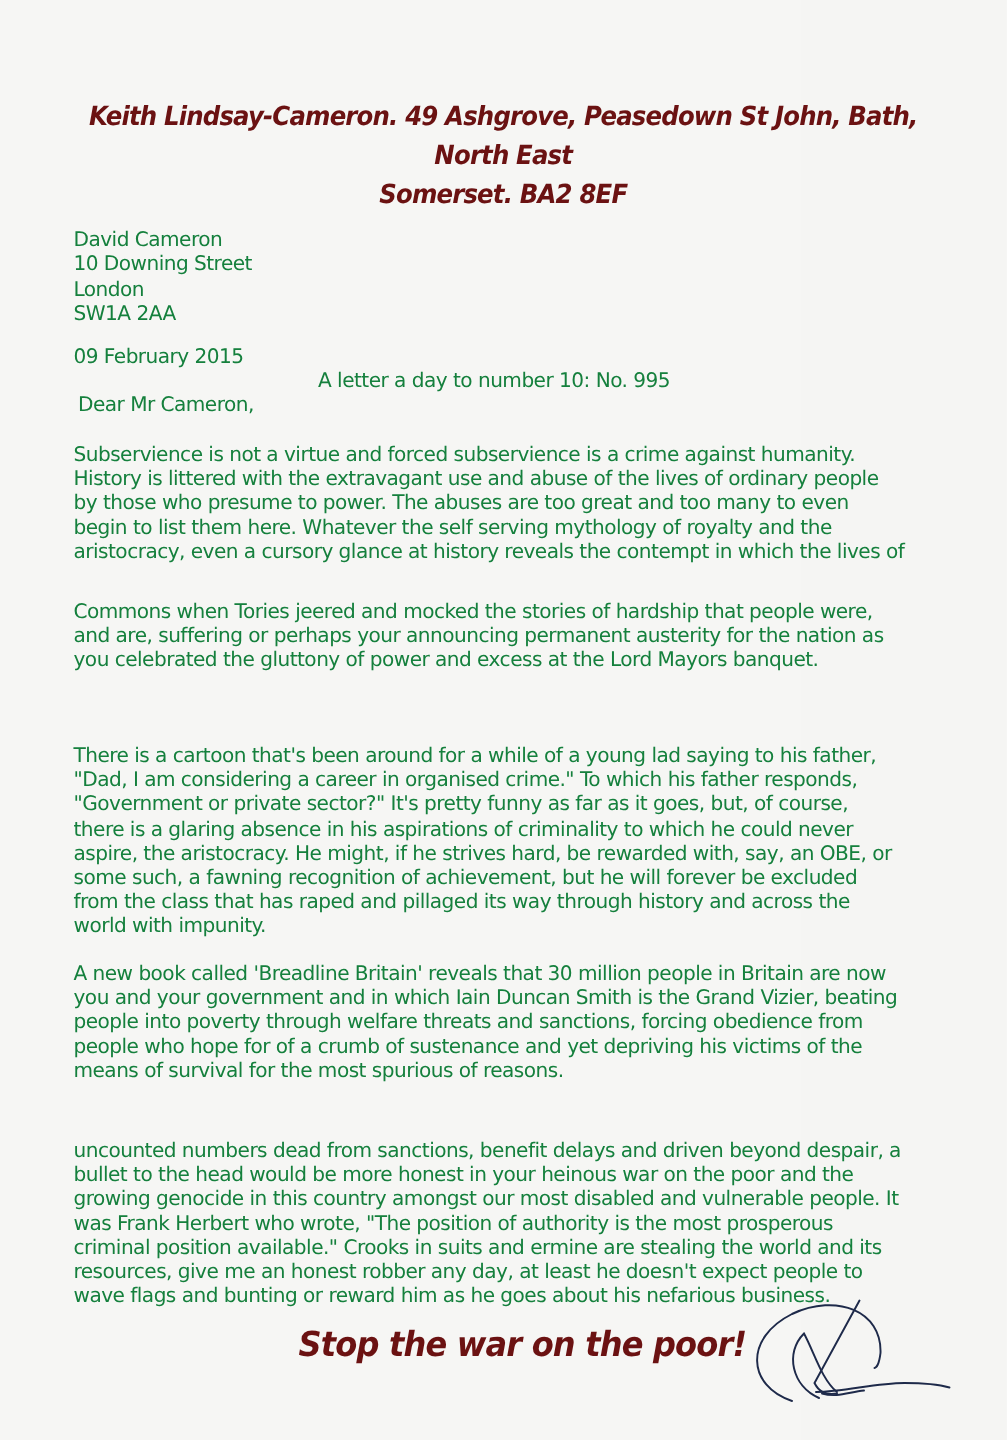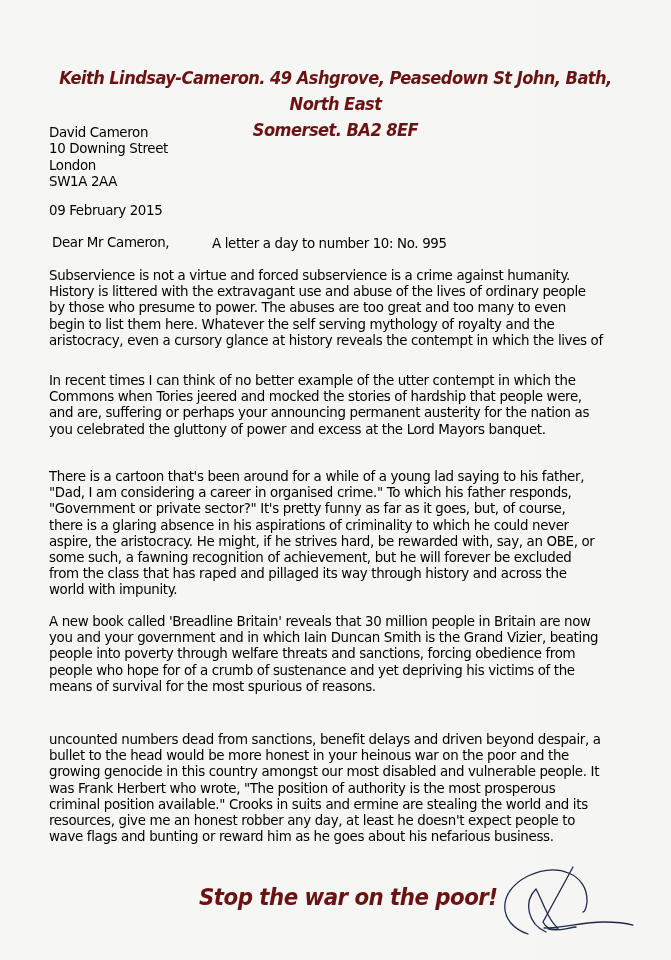--- a/index.html
+++ b/index.html
@@ -31,41 +31,42 @@
       font-style: italic;
       font-size: 17.5px;
       line-height: 26px;
       letter-spacing: -0.6px;
       font-weight: bold;
       transform: scaleX(0.93);
       transform-origin: center top;
     }
     .body-text {
       font-family: "DejaVu Sans", sans-serif;
-      color: #000000;
+      color: #15803d;
       font-size: 13.4px;
       letter-spacing: -0.35px;
+      margin-top: 28px;
     }
     .recipient {
       position: absolute;
       left: 49px;
       top: 125px;
       line-height: 16.4px;
     }
     .recipient div { white-space: nowrap; }
     .date {
       position: absolute;
       left: 49px;
       top: 203px;
       line-height: 16px;
     }
     .letter-no {
       position: absolute;
       left: 212px;
-      top: 236px;
+      top: 219px;
       line-height: 16px;
     }
     .salutation {
       position: absolute;
       left: 52px;
       top: 235px;
       line-height: 16px;
     }
     .para {
       position: absolute;
@@ -118,21 +119,20 @@
 
   <div class="para body-text" style="top:268px">
     <span class="line">Subservience is not a virtue and forced subservience is a crime against humanity.</span>
     <span class="line">History is littered with the extravagant use and abuse of the lives of ordinary people</span>
     <span class="line">by those who presume to power. The abuses are too great and too many to even</span>
     <span class="line">begin to list them here. Whatever the self serving mythology of royalty and the</span>
     <span class="line">aristocracy, even a cursory glance at history reveals the contempt in which the lives of</span>
   </div>
 
   <div class="para body-text" style="top:373px">
-    <span class="line">In recent times I can think of no better example of the utter contempt in which the</span>
     <span class="line">Commons when Tories jeered and mocked the stories of hardship that people were,</span>
     <span class="line">and are, suffering or perhaps your announcing permanent austerity for the nation as</span>
     <span class="line">you celebrated the gluttony of power and excess at the Lord Mayors banquet.</span>
   </div>
 
   <div class="para body-text" style="top:469px">
     <span class="line">There is a cartoon that's been around for a while of a young lad saying to his father,</span>
     <span class="line">"Dad, I am considering a career in organised crime." To which his father responds,</span>
     <span class="line">"Government or private sector?" It's pretty funny as far as it goes, but, of course,</span>
     <span class="line">there is a glaring absence in his aspirations of criminality to which he could never</span>

